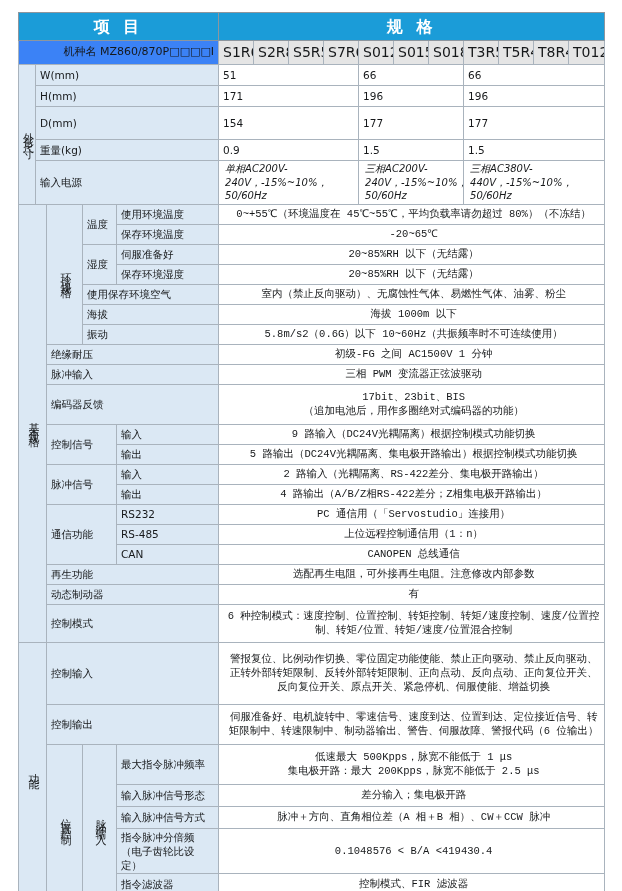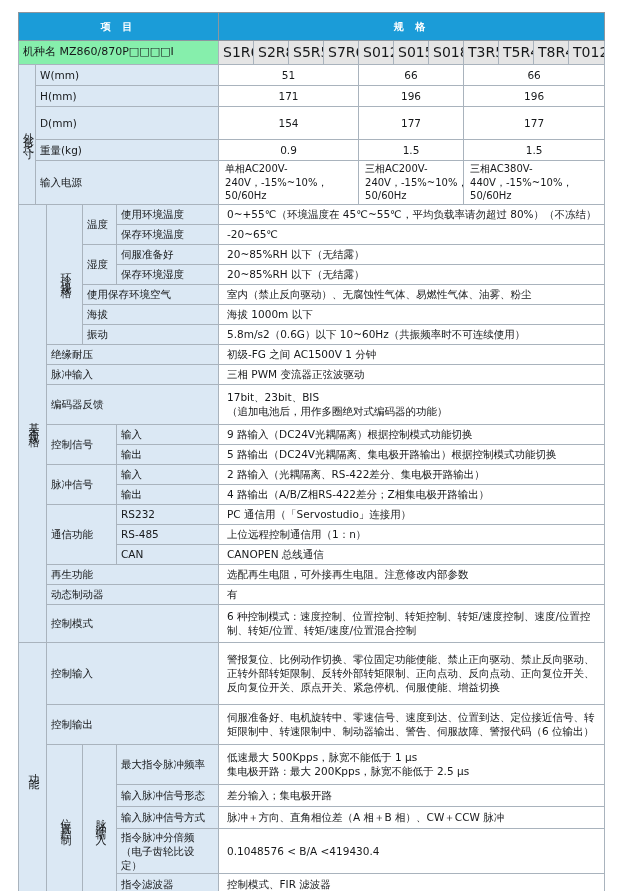--- a/index.html
+++ b/index.html
@@ -1,28 +1,28 @@
 <!DOCTYPE html>
 <html><head>
 <meta charset="utf-8">
 <style>
   html,body{margin:0;padding:0;background:#ffffff;}
   body{width:622px;height:891px;font-family:"DejaVu Sans",sans-serif;-webkit-font-smoothing:antialiased;}
   .wrap{padding:12px 0 0 18px;}
   table{border-collapse:collapse;table-layout:fixed;width:586px;border:1px solid #8d969e;}
   td,th{border:1px solid #a9b3bd;font-size:10.5px;color:#16181a;padding:1px 4px;line-height:1.35;vertical-align:middle;overflow:hidden;}
   tr{height:20px;}
-  th.hd{background:#1b9cd8;color:#ffffff;font-weight:bold;font-size:10px;letter-spacing:4px;height:25px;text-align:center;border-color:#8d969e;}
-  td.model-label{background:#86efac;text-align:left;font-size:11px;height:21px;}
+  th.hd{background:#1b9cd8;color:#ffffff;font-weight:bold;font-size:16px;letter-spacing:4px;height:25px;text-align:center;border-color:#8d969e;}
+  td.model-label{background:#3b82f6;text-align:right;font-size:11px;height:21px;}
   td.model-code{background:#e5e5e5;text-align:center;font-size:14px;}
   td.lab{background:#dbe8f4;white-space:pre-line;}
   td.vlab{background:#dbe8f4;text-align:center;writing-mode:vertical-lr;text-orientation:upright;letter-spacing:5px;padding:2px 0;font-size:11px;}
-  td.val{background:#ffffff;text-align:left;padding-left:8px;white-space:pre-line;}
-  td.val-c{background:#ffffff;text-align:center;}
-  td.pow{background:#ffffff;text-align:left;padding-left:6px;font-size:10px;}
+  td.val{background:#ffffff;text-align:center;padding-left:8px;white-space:pre-line;font-family:Liberation Mono, monospace;}
+  td.val-c{background:#ffffff;}
+  td.pow{background:#ffffff;text-align:left;padding-left:6px;font-size:10px;font-style:italic;}
 </style>
 </head>
 <body>
 
 <div class="wrap">
 <table>
   <colgroup>
     <col style="width:17px">
         <col style="width:11px">
         <col style="width:36px">

